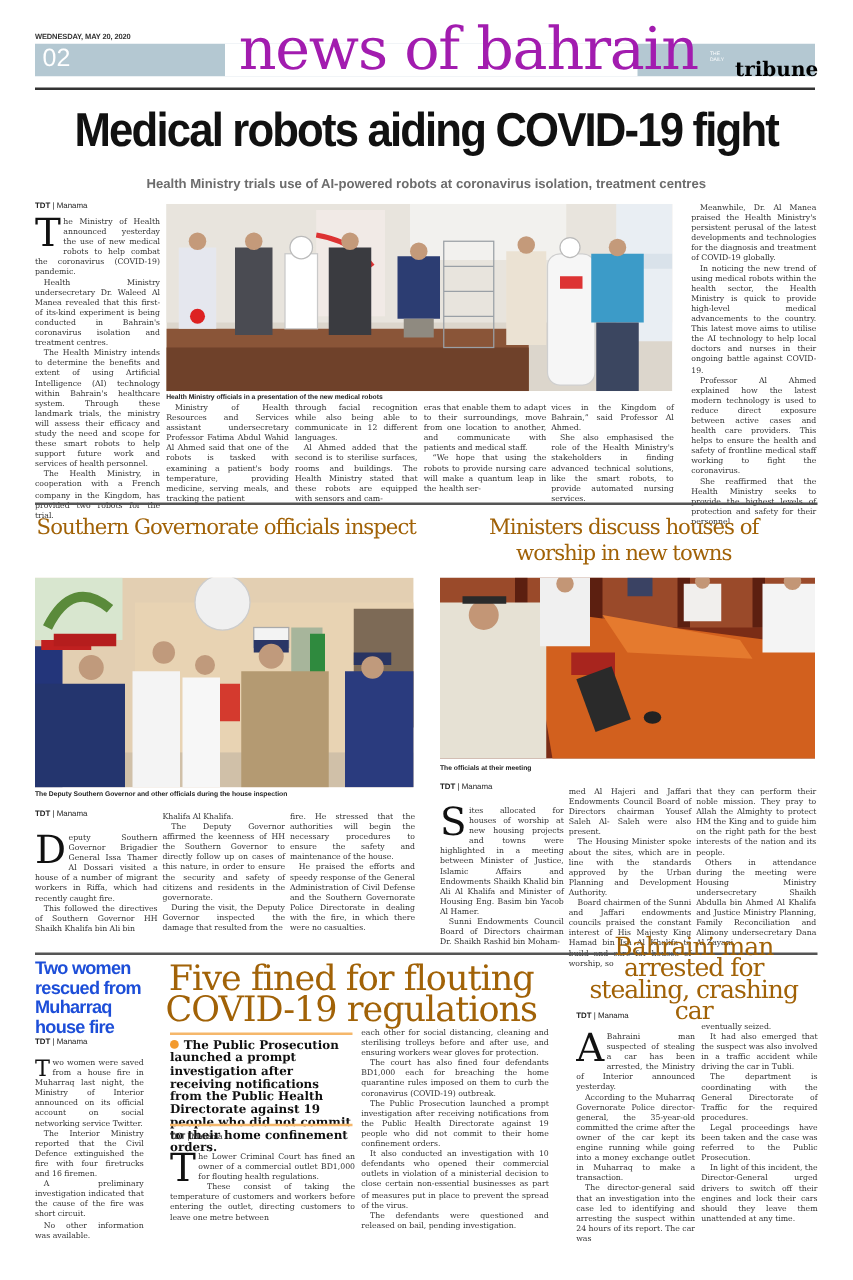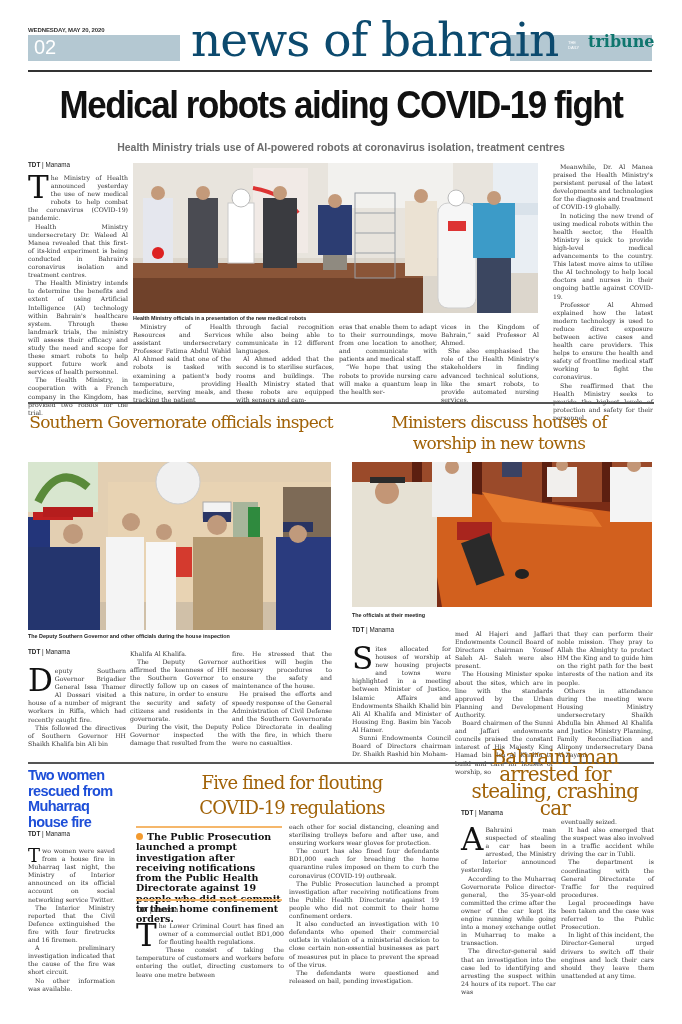--- a/index.html
+++ b/index.html
@@ -5,23 +5,23 @@
   * { box-sizing: border-box; margin: 0; padding: 0; }
   html, body { width: 682px; height: 1024px; background: #ffffff; overflow: hidden; }
   body { position: relative; font-family: "DejaVu Serif", serif; color: #2a2a2a; }
 
   .abs { position: absolute; }
 
   
   .dateline { left: 28px; top: 27px; font-family: "Liberation Sans", sans-serif; font-size: 6px; font-weight: bold; letter-spacing: -0.1px; color: #333; }
   .band { left: 28px; top: 35px; width: 624px; height: 26px; background: #b4c8d2; }
   .page-num { left: 34px; top: 36px; font-family: "Liberation Sans", sans-serif; font-size: 20px; color: #ffffff; font-weight: 300; }
-  .section-title { left: 185px; top: 16px; font-family: "DejaVu Serif", serif; font-size: 47px; font-weight: 300; color: #0c4a6e; letter-spacing: -1px; line-height: 1; background: transparent; padding: 0 6px; }
+  .section-title { left: 185px; top: 16px; font-family: "DejaVu Serif", serif; font-size: 47px; font-weight: 300; color: #a21caf; letter-spacing: -1px; line-height: 1; background: transparent; padding: 0 6px; }
   .section-title-bg { left: 180px; top: 35px; width: 330px; height: 26px; background: #ffffff; }
-  .brand { left: 588px; top: 32px; font-family: "DejaVu Serif", serif; font-weight: bold; font-size: 16px; color: #0f766e; }
+  .brand { left: 588px; top: 46px; font-family: "DejaVu Serif", serif; font-weight: bold; font-size: 16px; color: #000000; }
   .brand-small { left: 568px; top: 40px; font-family: "Liberation Sans", sans-serif; font-size: 4px; line-height: 5px; color: #ffffff; width: 18px; }
   .rule-top { left: 28px; top: 70px; width: 624px; height: 1.5px; background: #333; }
 
   
   .lead-headline { left: 28px; top: 84px; width: 626px; text-align: center; font-family: "Liberation Sans", sans-serif; font-weight: bold; font-size: 38px; letter-spacing: -1.6px; color: #111; transform: scaleX(0.92); transform-origin: center; }
   .lead-deck { left: 28px; top: 141px; width: 626px; text-align: center; font-family: "Liberation Sans", sans-serif; font-size: 10.5px; color: #6d6d6d; font-weight: bold; }
 
   .byline { font-family: "Liberation Sans", sans-serif; font-size: 6.3px; color: #222; }
   .byline b { font-weight: bold; }
 
@@ -266,21 +266,21 @@
 <div class="abs byline" style="left:28px; top:830px;">
   <b>TDT</b> | <span>Manama</span>
 </div>
 <div class="abs col" style="left:28px; top:847px; width:87px;">
   <p class="first"><span class="dropcap" style="font-size:18px; line-height:15px;">T</span><span>wo women were saved from a house fire in Muharraq last night, the Ministry of Interior announced on its official account on social networking service Twitter.</span></p>
   <p>The Interior Ministry reported that the Civil Defence extinguished the fire with four firetrucks and 16 firemen.</p>
   <p>A preliminary investigation indicated that the cause of the fire was short circuit.</p>
   <p>No other information was available.</p>
 </div>
 
-<div class="abs headline-serif" style="left:132px; top:770px; width:320px; font-size:18px; line-height:25px;">
+<div class="abs headline-serif" style="left:121px; top:770px; width:320px; font-size:28px; line-height:25px;">
   <div>Five fined for flouting</div>
   <div>COVID-19 regulations</div>
 </div>
 <div class="abs orange-rule" style="left:136px; top:826px; width:146px;"></div>
 <div class="abs pullquote" style="left:136px; top:832px; width:146px;">
   <span class="pq-dot"></span><span>The Public Prosecution launched a prompt investigation after receiving notifications from the Public Health Directorate against 19 people who did not commit to their home confinement orders.</span>
 </div>
 <div class="abs orange-rule" style="left:136px; top:899px; width:146px;"></div>
 <div class="abs byline" style="left:136px; top:906px;">
   <b>TDT</b> | <span>Manama</span>

